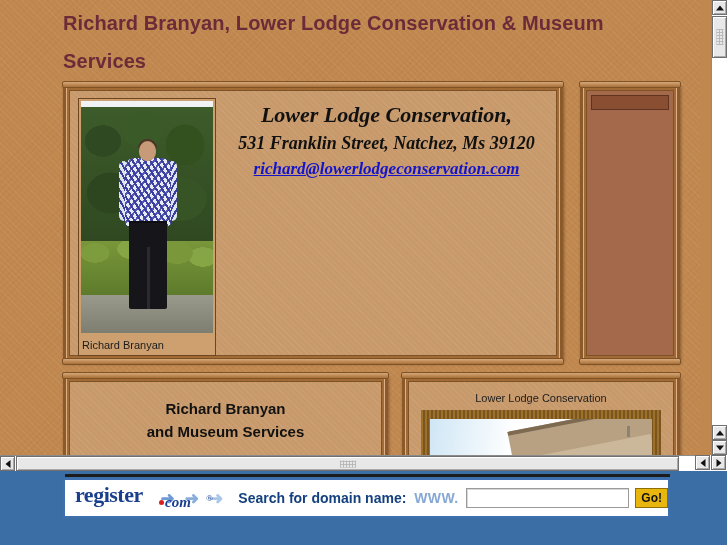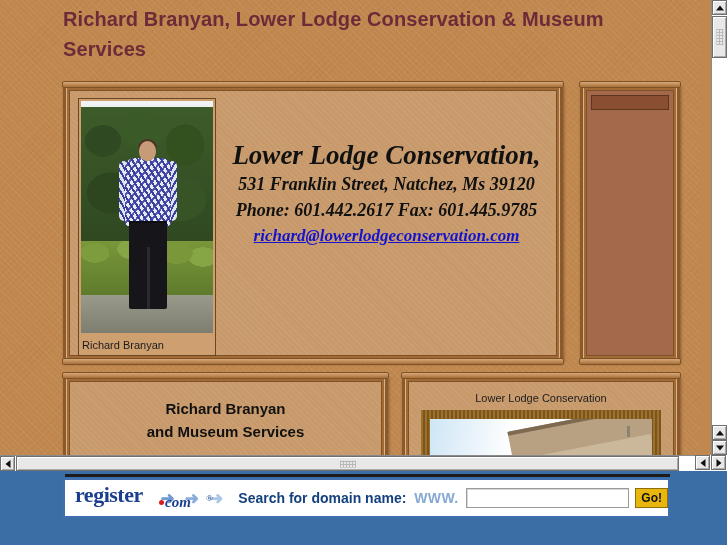--- a/index.html
+++ b/index.html
@@ -22,21 +22,21 @@
         rgba(255,255,255,.055) 0px, rgba(255,255,255,.055) 1px,
         rgba(0,0,0,0) 1px, rgba(0,0,0,0) 4px),
       repeating-linear-gradient(-45deg,
         rgba(120,60,20,.05) 0px, rgba(120,60,20,.05) 1px,
         rgba(0,0,0,0) 1px, rgba(0,0,0,0) 5px);
   }
 
   
   #heading{
     position:absolute;left:63px;top:4px;width:600px;
-    font-size:20px;font-weight:bold;line-height:30px;
+    font-size:20px;font-weight:bold;line-height:38px;
     color:#6b2b38;letter-spacing:.1px;
   }
 
   
   .frame{
     position:absolute;
     box-sizing:border-box;
     border:3px solid #8a5a2b;
     border-radius:2px;
     background:#c49062;
@@ -137,21 +137,21 @@
     white-space:nowrap;
   }
 
   
   #contact{
     position:absolute;left:155px;top:8px;right:8px;
     text-align:center;
     font-family:"Liberation Serif", serif;
     color:#111;
   }
-  #contact .biz{font-size:27px;font-weight:bold;font-style:italic;line-height:31px;margin-top:41px;}
+  #contact .biz{font-size:22px;font-weight:bold;font-style:italic;line-height:31px;}
   #contact .line{font-size:18px;font-weight:bold;font-style:italic;line-height:26px;
     white-space:nowrap;}
   #contact .email{
     display:inline-block;margin-top:3px;
     font-size:17px;font-weight:bold;font-style:italic;
     color:#1414cc;text-decoration:underline;cursor:pointer;
     white-space:nowrap;
     text-align:center;
   }
 
@@ -292,21 +292,20 @@
             <div class="p-legsplit"></div>
             <div class="p-hair"></div>
             <div class="p-head"></div>
           </div>
           <div id="photo-caption">Richard Branyan</div>
         </div>
 
         <div id="contact">
           <div class="biz">Lower Lodge Conservation,</div>
           <div class="line">531 Franklin Street, Natchez, Ms 39120</div>
-          <div class="line">Phone: 601.442.2617  Fax: 601.445.9785</div>
           <a class="email" href="#">richard@lowerlodgeconservation.com</a>
         </div>
 
       </div>
     </div>
 
     <div class="frame" id="side-frame">
       <div class="cap top"></div>
       <div class="cap bot"></div>
       <div class="inner">

